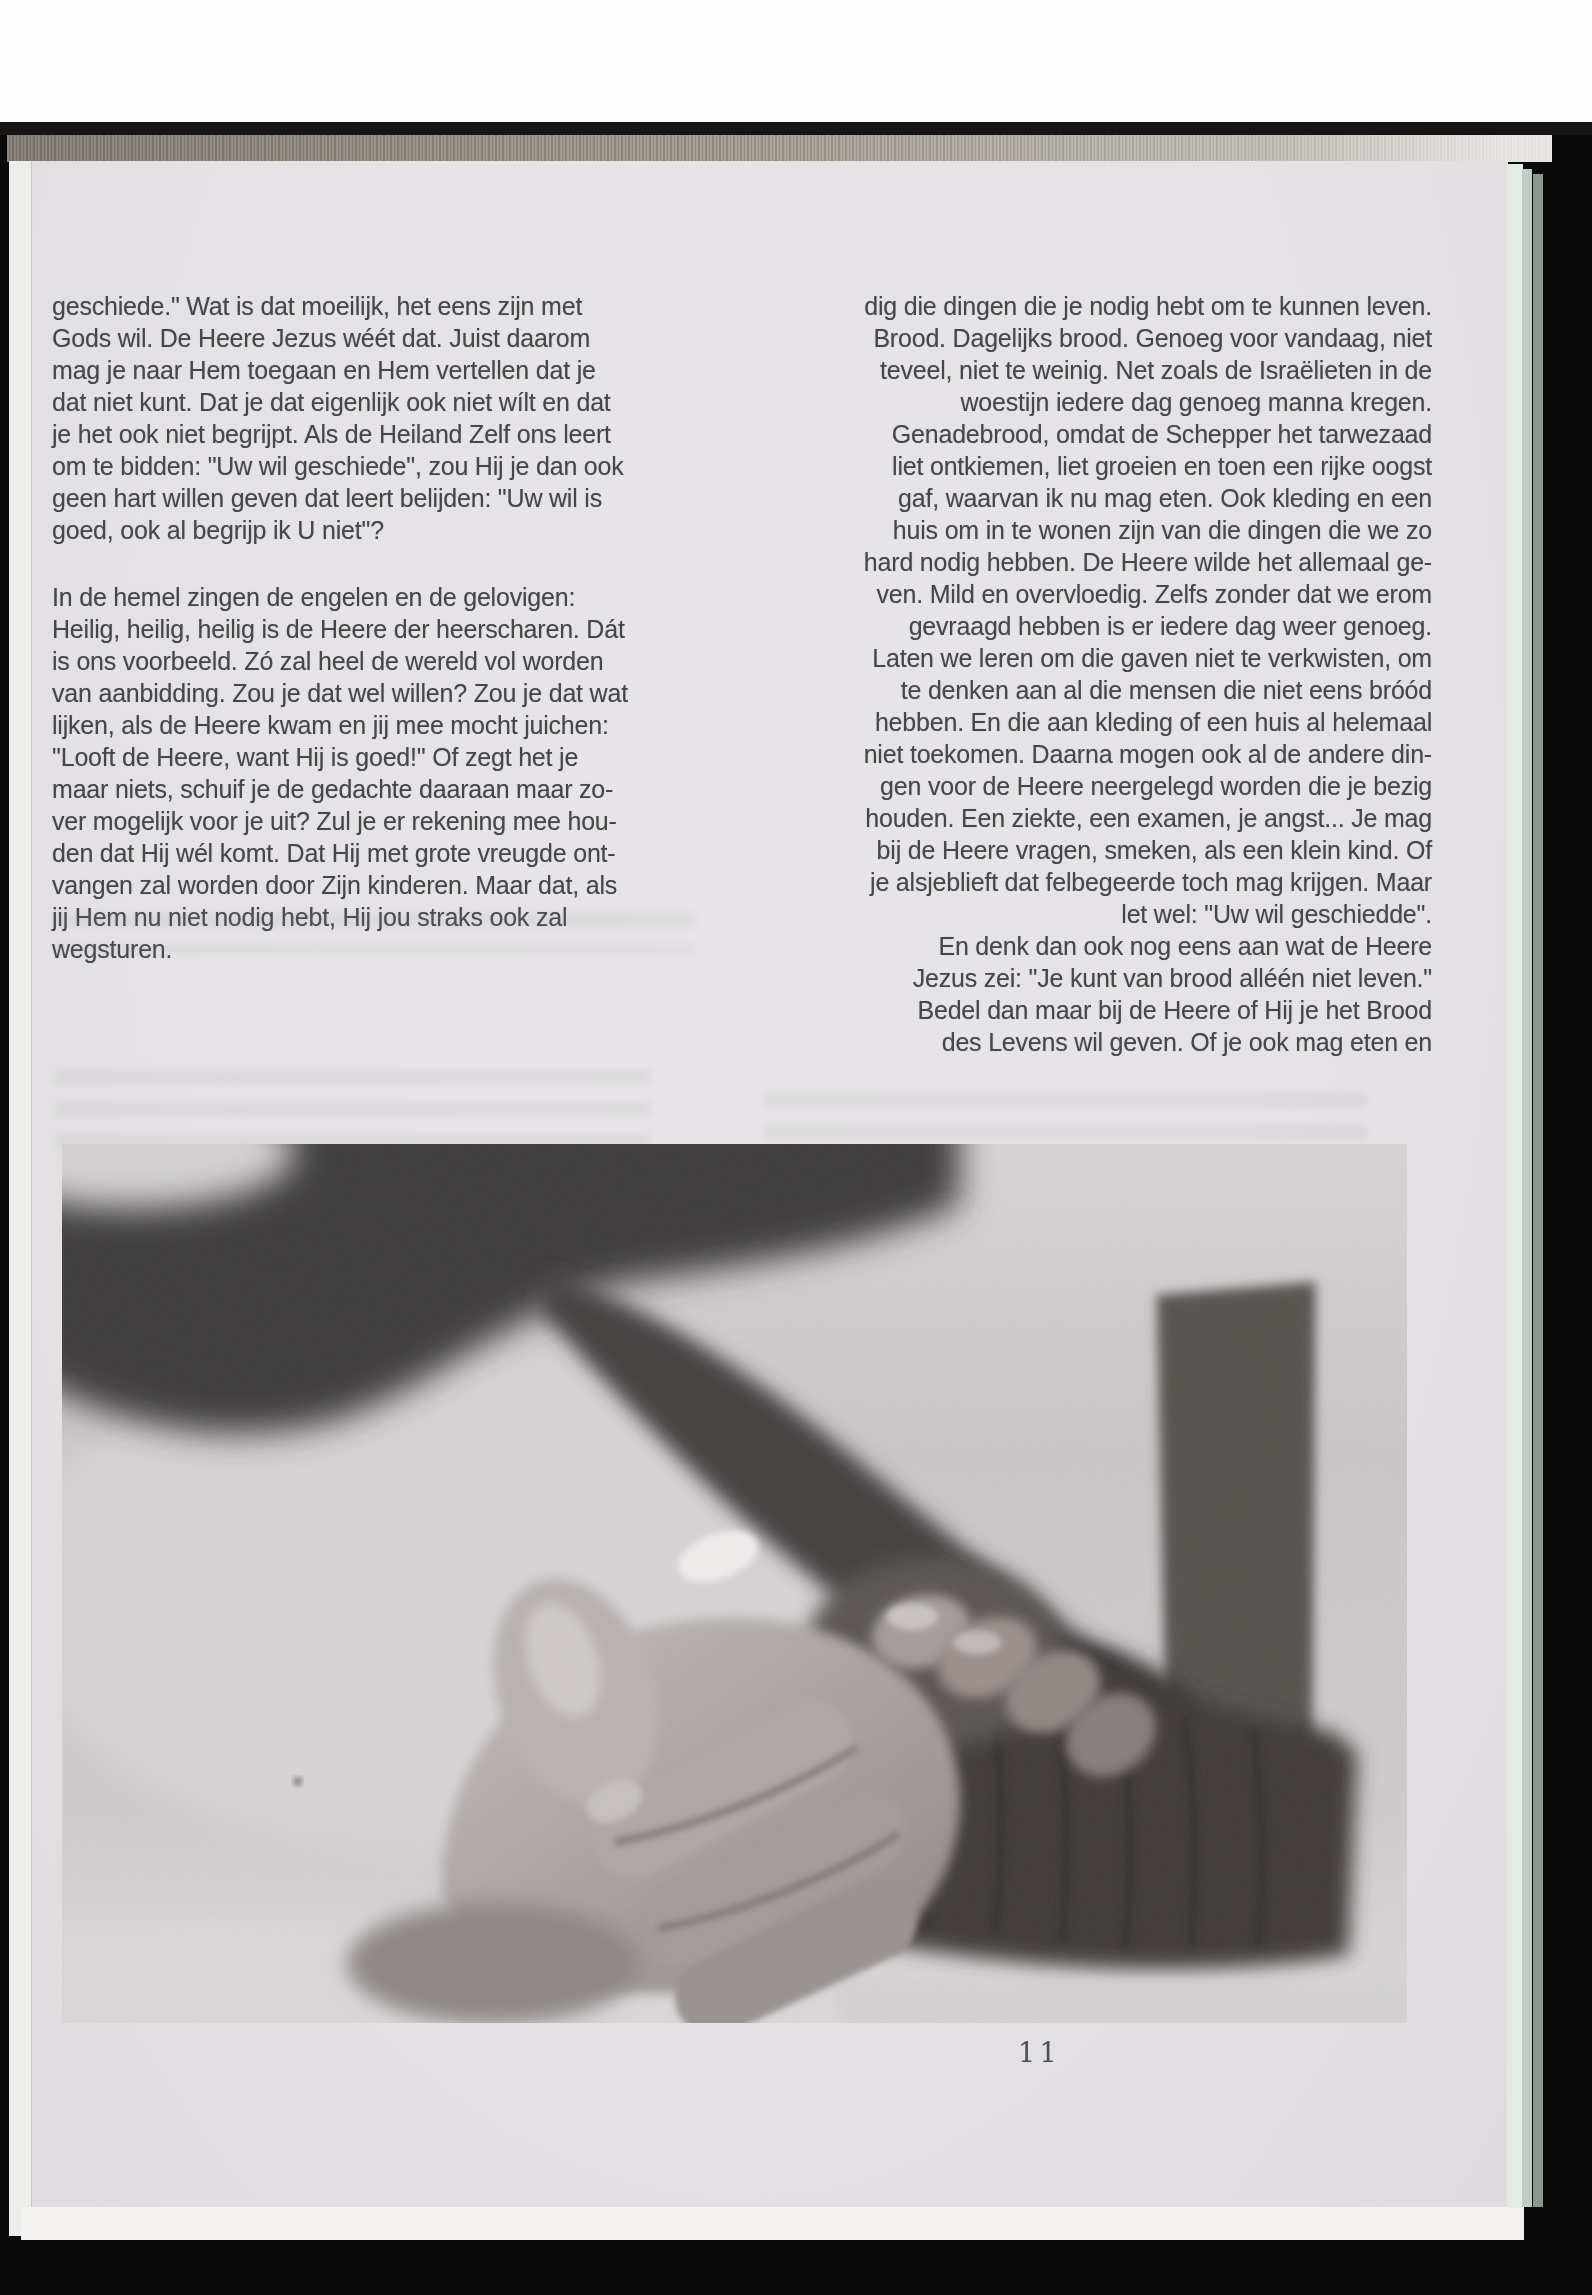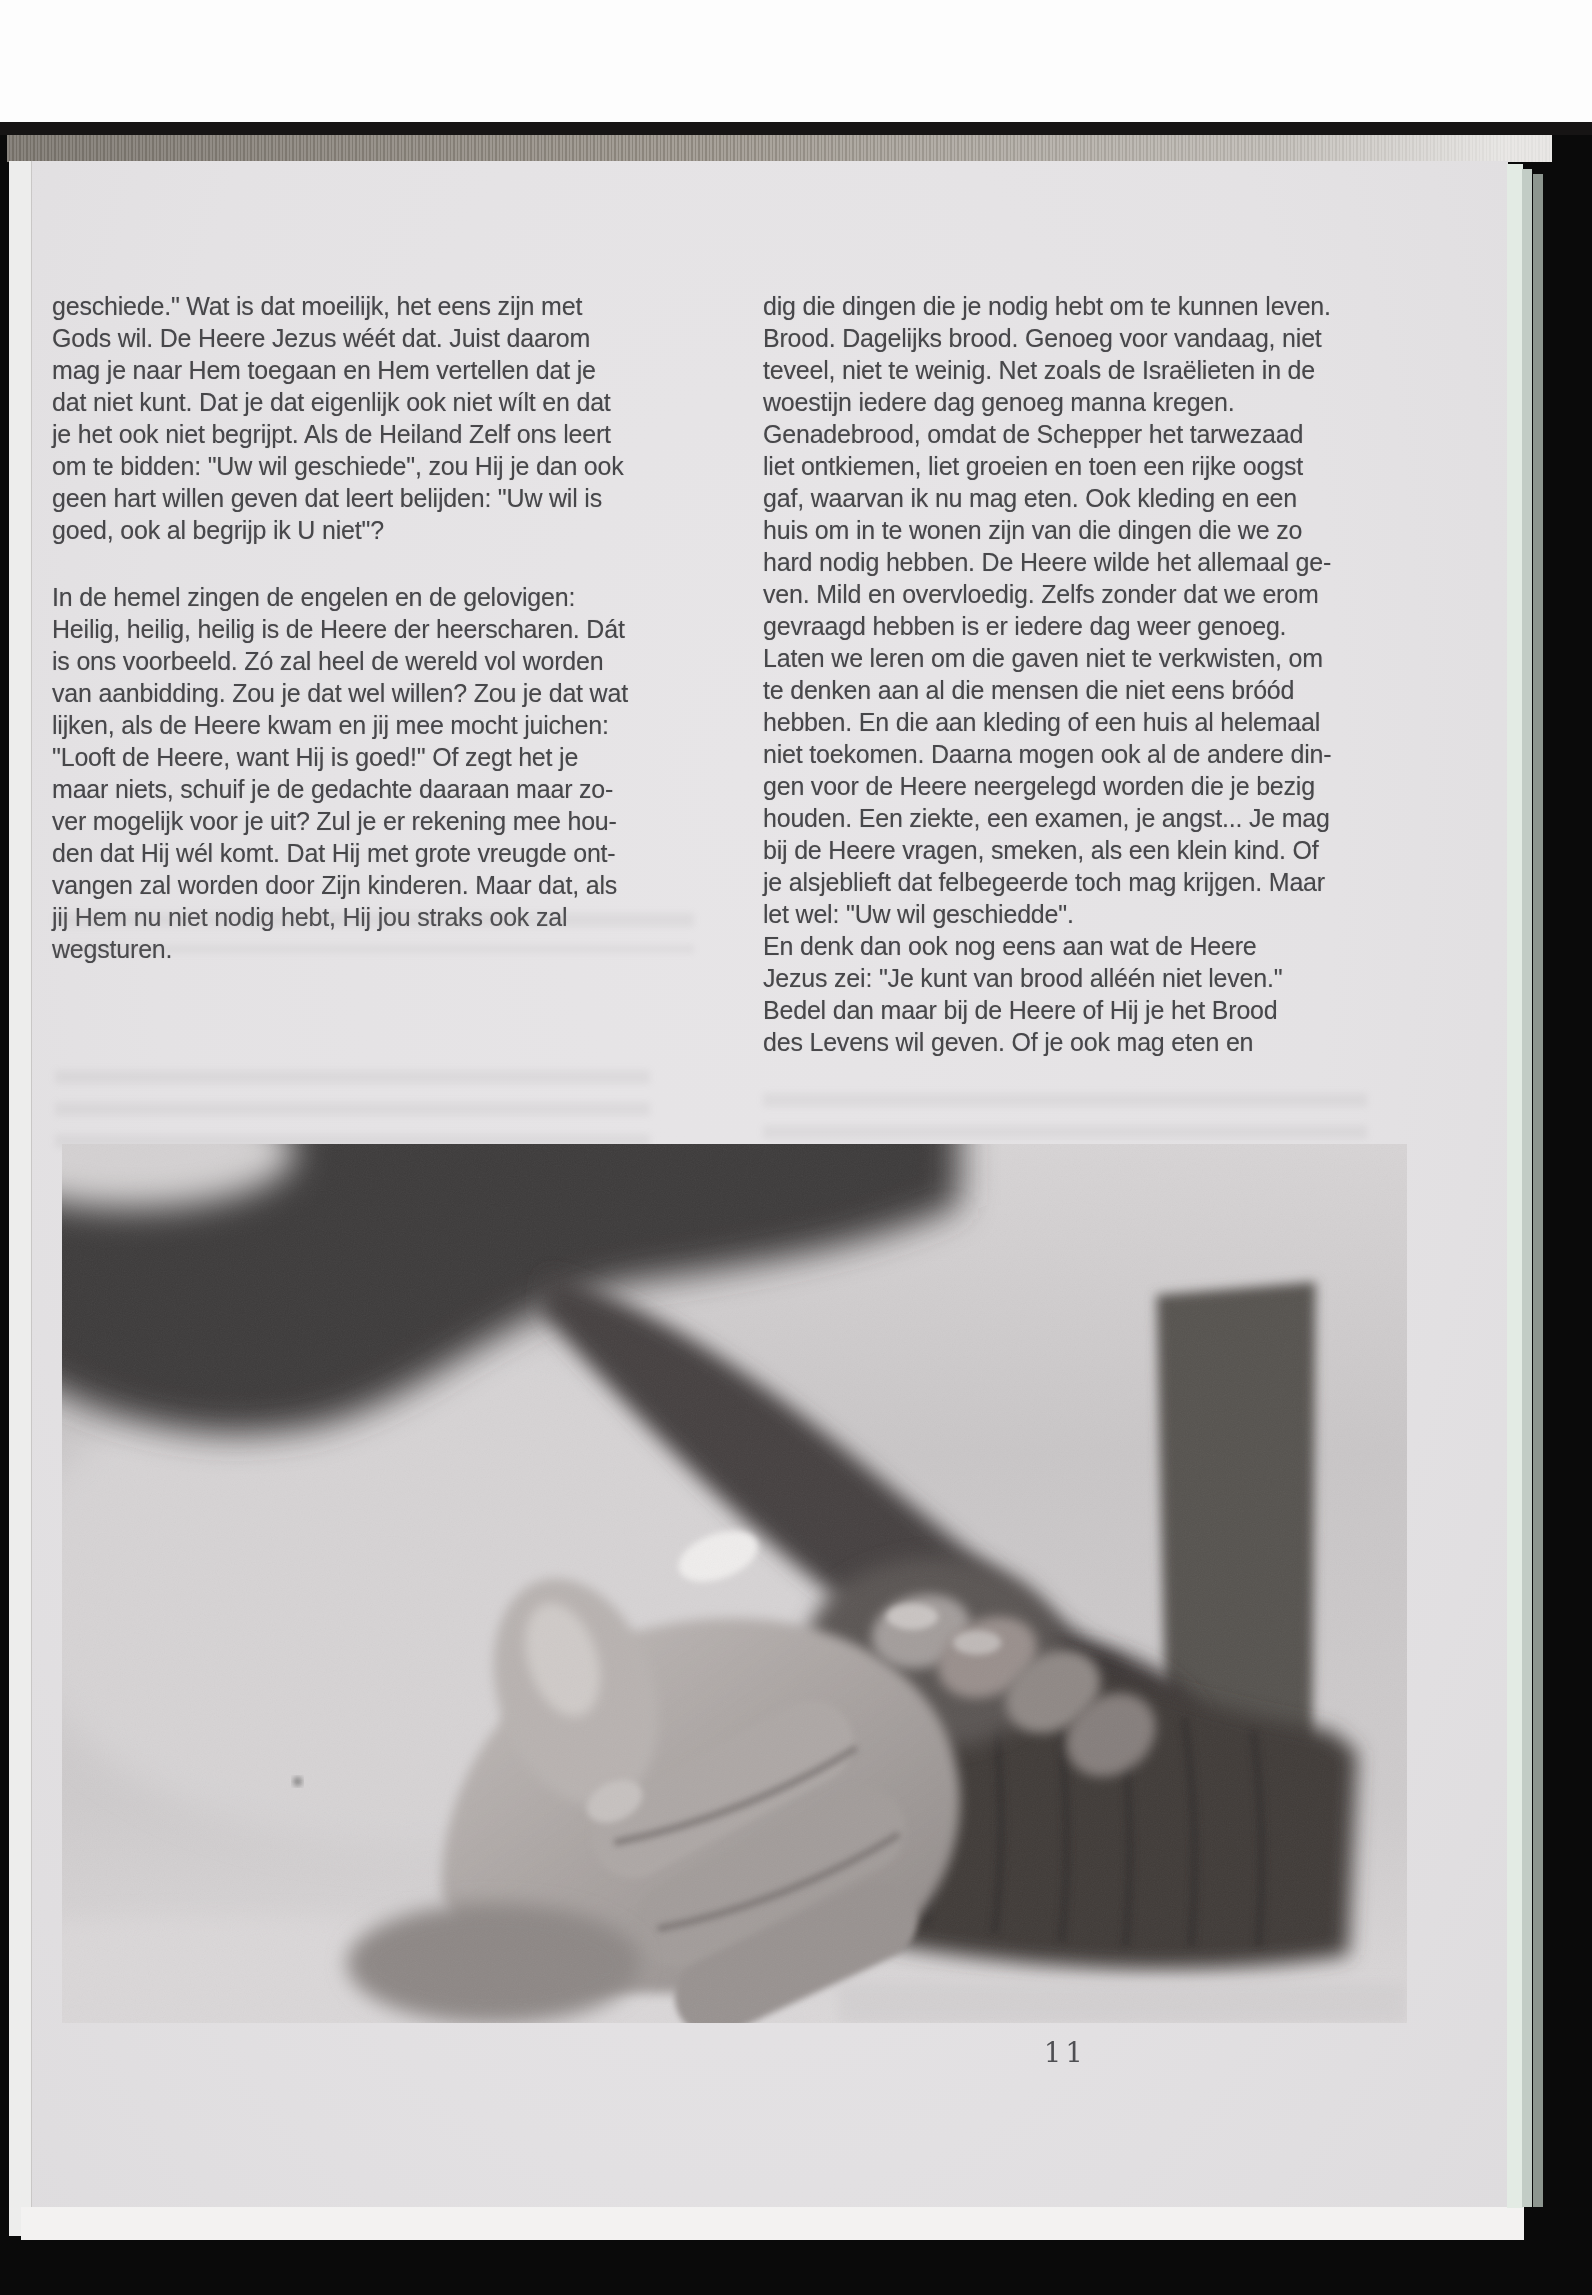--- a/index.html
+++ b/index.html
@@ -22,36 +22,36 @@
     background:radial-gradient(ellipse at 48% 30%, #e7e5e7 0%, #e4e2e4 55%, #dedcde 100%);
     border-left:0.9px solid #c9c7c6;}
   .fore-edge-1{left:1507px;top:164px;width:15.5px;height:2044px;background:#e3ebe4;}
   .fore-edge-2{left:1522px;top:169px;width:10.4px;height:2038px;background:#c2ccc5;}
   .fore-edge-3{left:1533px;top:174px;width:10.4px;height:2033px;background:#8d968f;}
 
   
   .col{width:669px;color:#47474a;font-size:25px;line-height:32px;letter-spacing:-0.2px;
        text-shadow:0 0 0.9px rgba(71,71,74,0.35);}
   .col-left{left:52px;top:290px;}
-  .col-right{left:763px;top:290px;}
+  .col-right{left:763px;top:290px;text-align:right;}
   .para{white-space:pre;margin:0 0 35px 0;}
 
   
   .ghost{background:repeating-linear-gradient(180deg, rgba(148,146,148,0.35) 0 14px, rgba(0,0,0,0) 14px 32px);
          filter:blur(3.5px);opacity:0.35;}
   .ghost1{left:55px;top:913px;width:639px;height:40px;}
   .ghost2{left:55px;top:1070px;width:595px;height:79px;}
   .ghost3{left:763px;top:1093px;width:604px;height:93px;}
 
   
   .photo{left:62px;top:1144px;width:1345px;height:879px;}
   .photo svg{display:block;width:100%;height:100%;}
 
   
-  .page-number{left:1018px;top:2037px;width:95px;text-align:center;
+  .page-number{left:1018px;top:2037px;width:95px;text-align:left;
     font-family:"DejaVu Serif",serif;font-size:27px;letter-spacing:4.3px;color:#4f4f53;}
 </style>
 </head>
 <body>
 
 <div id="stage">
 
   <div class="abs top-light-strip"></div>
   <div class="abs black-band"></div>
   <div class="abs cover-fabric"></div>

